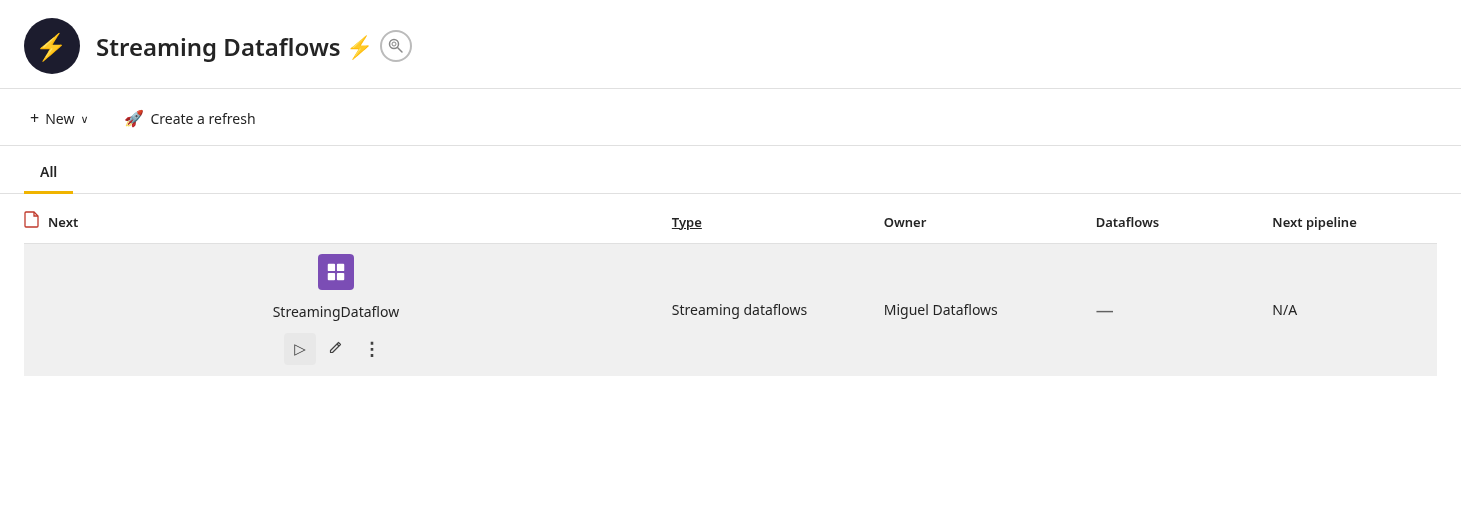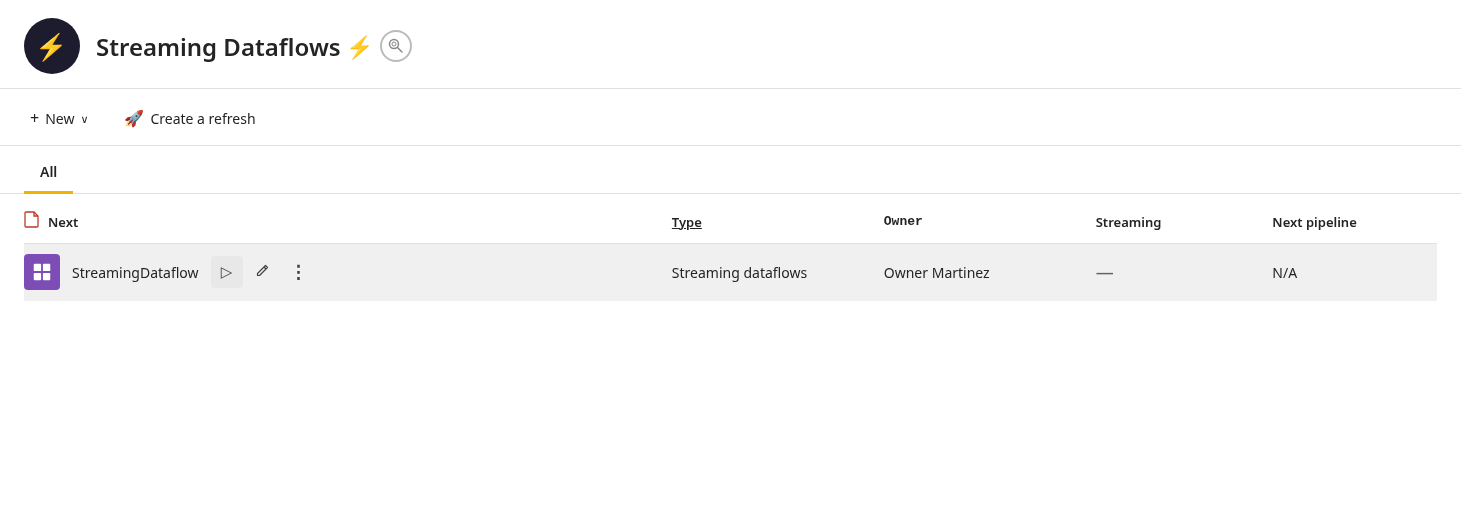--- a/index.html
+++ b/index.html
@@ -132,20 +132,21 @@
       vertical-align: middle;
     }
     .data-table td.name-col {
       padding-left: 0;
     }
 
     .name-cell {
       display: flex;
       align-items: center;
       gap: 12px;
+      flex-direction: column;
     }
     .dataflow-icon {
       width: 36px;
       height: 36px;
       background: #7b4db5;
       border-radius: 4px;
       display: flex;
       align-items: center;
       justify-content: center;
       flex-shrink: 0;
@@ -232,25 +233,25 @@
                 <path d="M2 2h8l4 4v10a1 1 0 01-1 1H2a1 1 0 01-1-1V3a1 1 0 011-1z" stroke="#c0392b" stroke-width="1.3" fill="none"></path>
                 <path d="M10 2v4h4" stroke="#c0392b" stroke-width="1.3"></path>
               </svg>
             </span>
             <span>Next</span>
           </div>
         </th>
         <th style="min-width:180px;text-decoration:underline;">
           <span>Type</span>
         </th>
-        <th style="min-width:180px;font-family:Liberation Mono, monospace;">
+        <th style="min-width:180px;">
           <span>Owner</span>
         </th>
         <th style="min-width:150px;">
-          <span>Streaming</span>
+          <span>Dataflows</span>
         </th>
         <th style="min-width:150px;">
           <span>Next pipeline</span>
         </th>
       </tr>
     </thead>
     <tbody>
       <tr class="highlighted">
         <td class="name-col">
           <div class="name-cell">
@@ -278,21 +279,21 @@
               <button class="action-btn" title="More options">
                 <span style="font-size:18px; font-weight:700; letter-spacing:0;">⋮</span>
               </button>
             </div>
           </div>
         </td>
         <td>
           <span>Streaming dataflows</span>
         </td>
         <td>
-          <span>Owner Martinez</span>
+          <span>Miguel Dataflows</span>
         </td>
         <td>
           <span class="dash-text">—</span>
         </td>
         <td>
           <span>N/A</span>
         </td>
       </tr>
     </tbody>
   </table>

